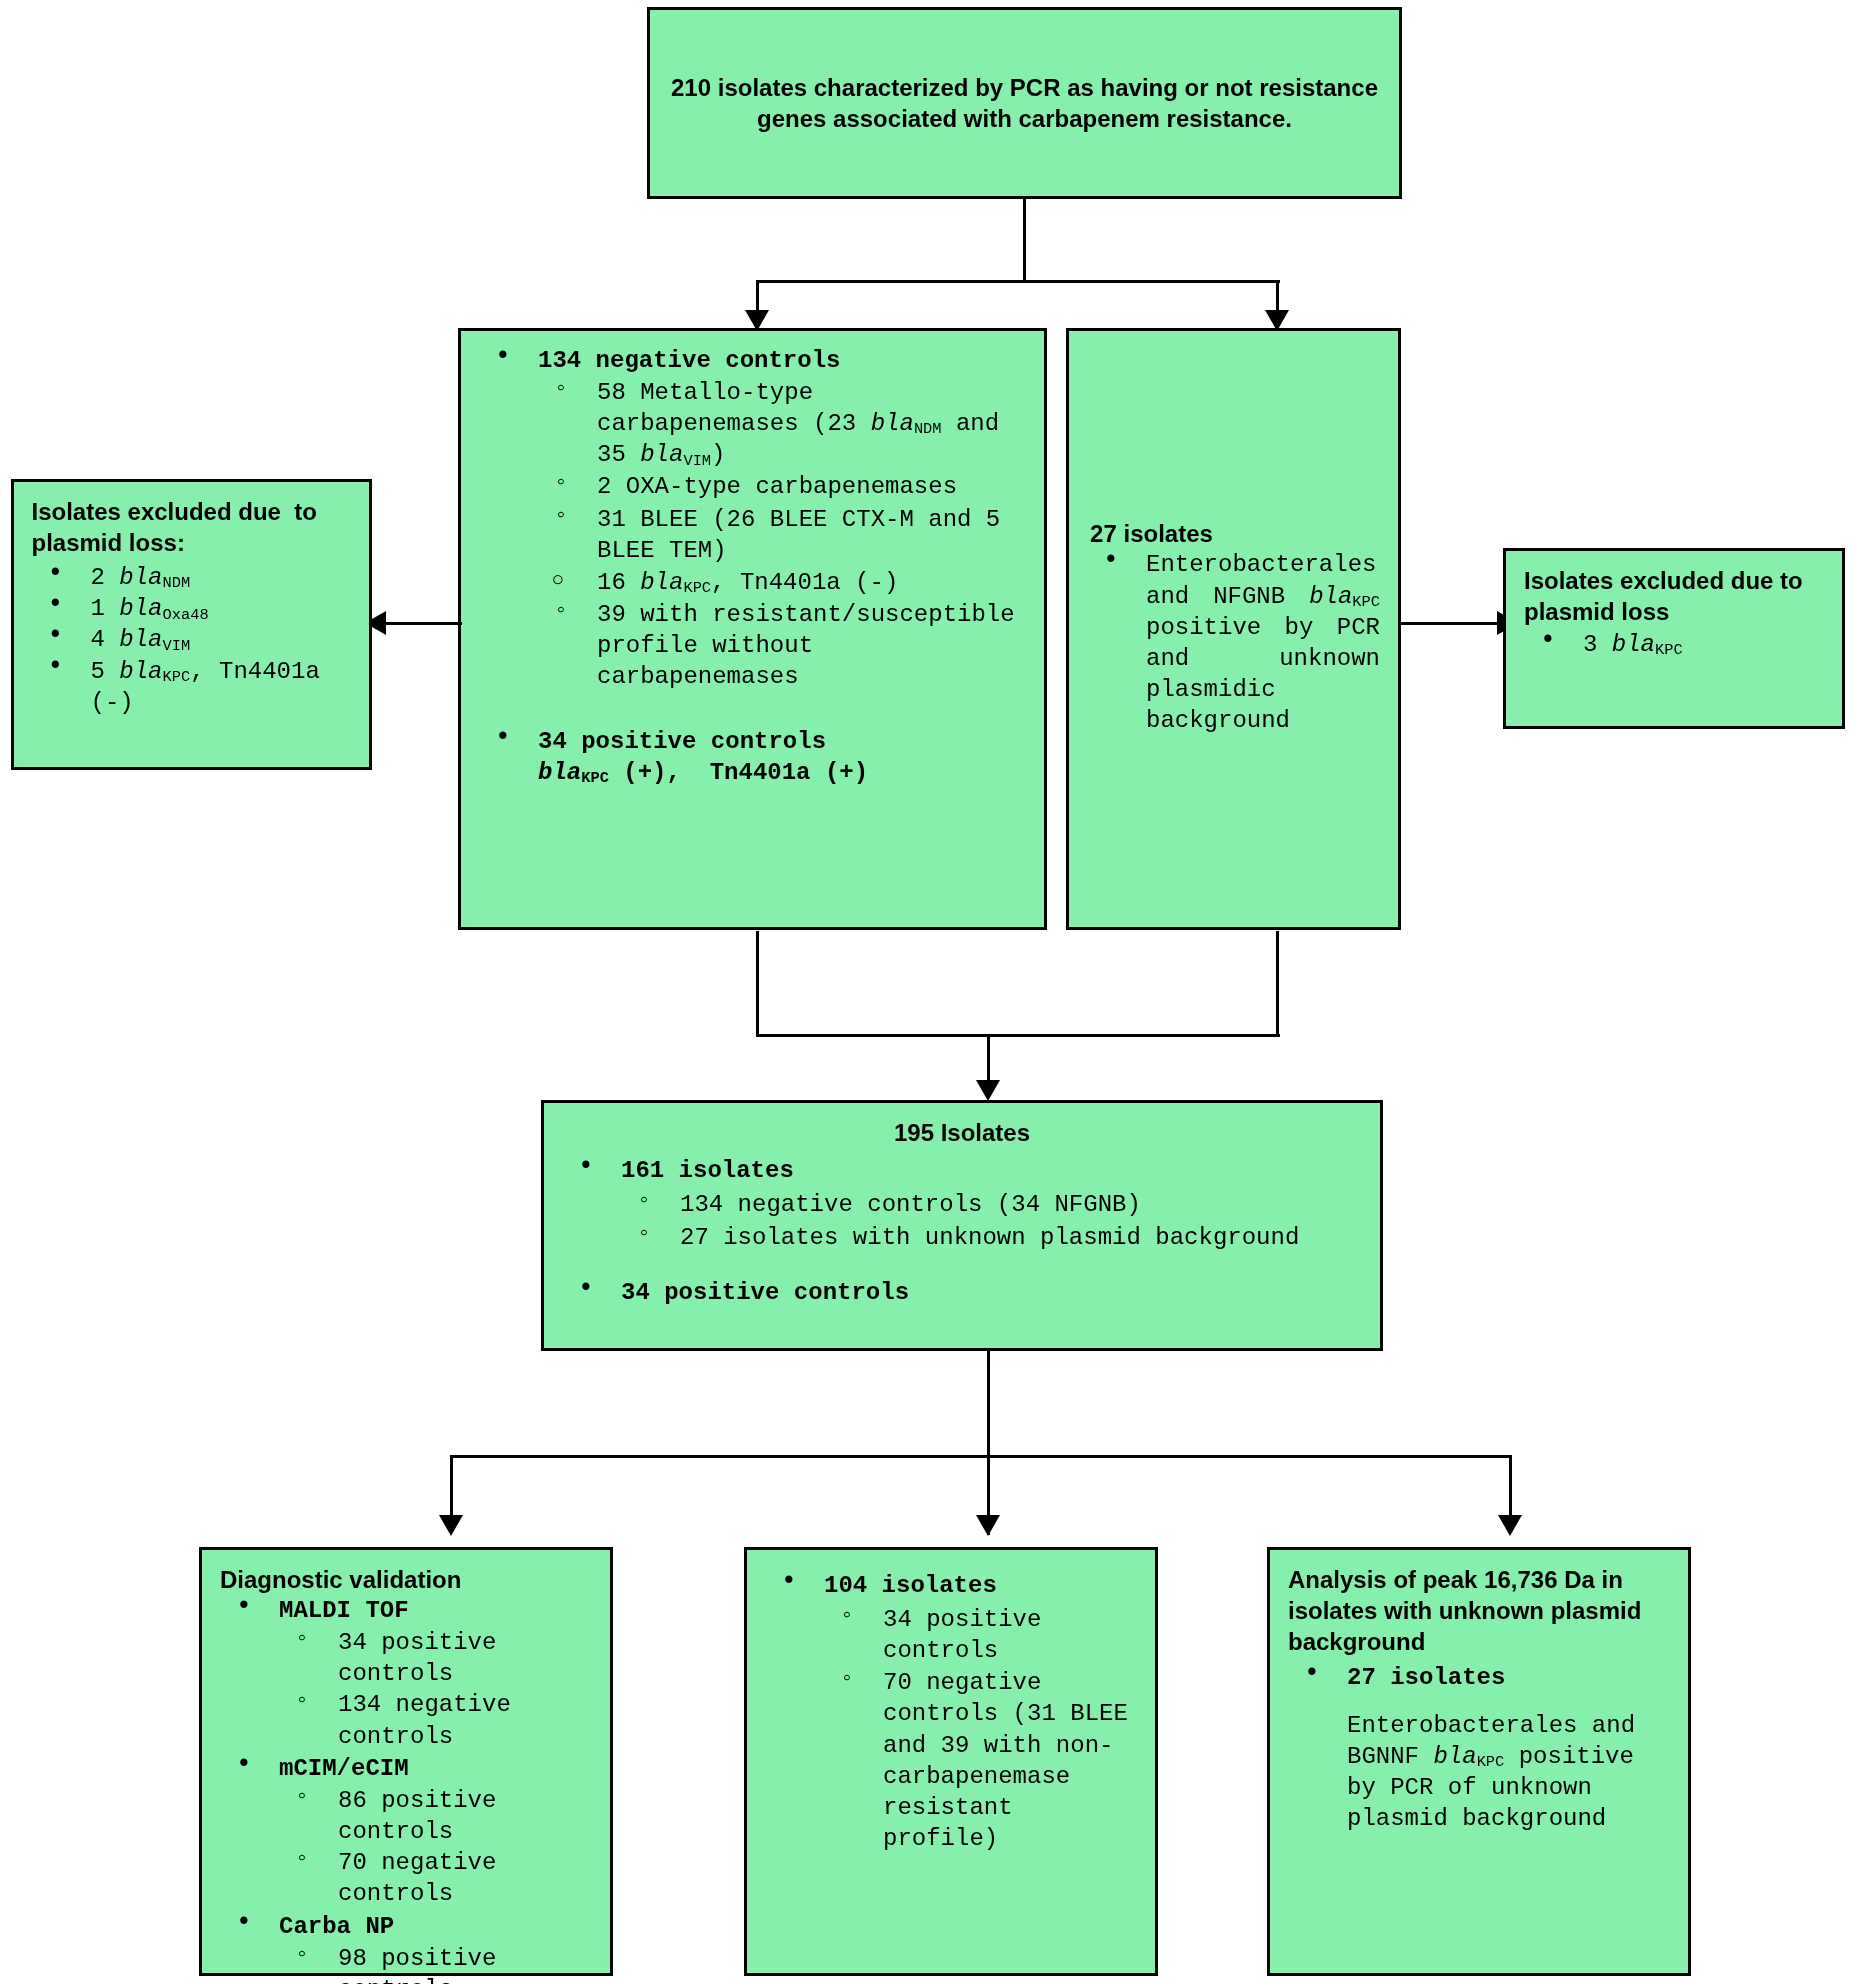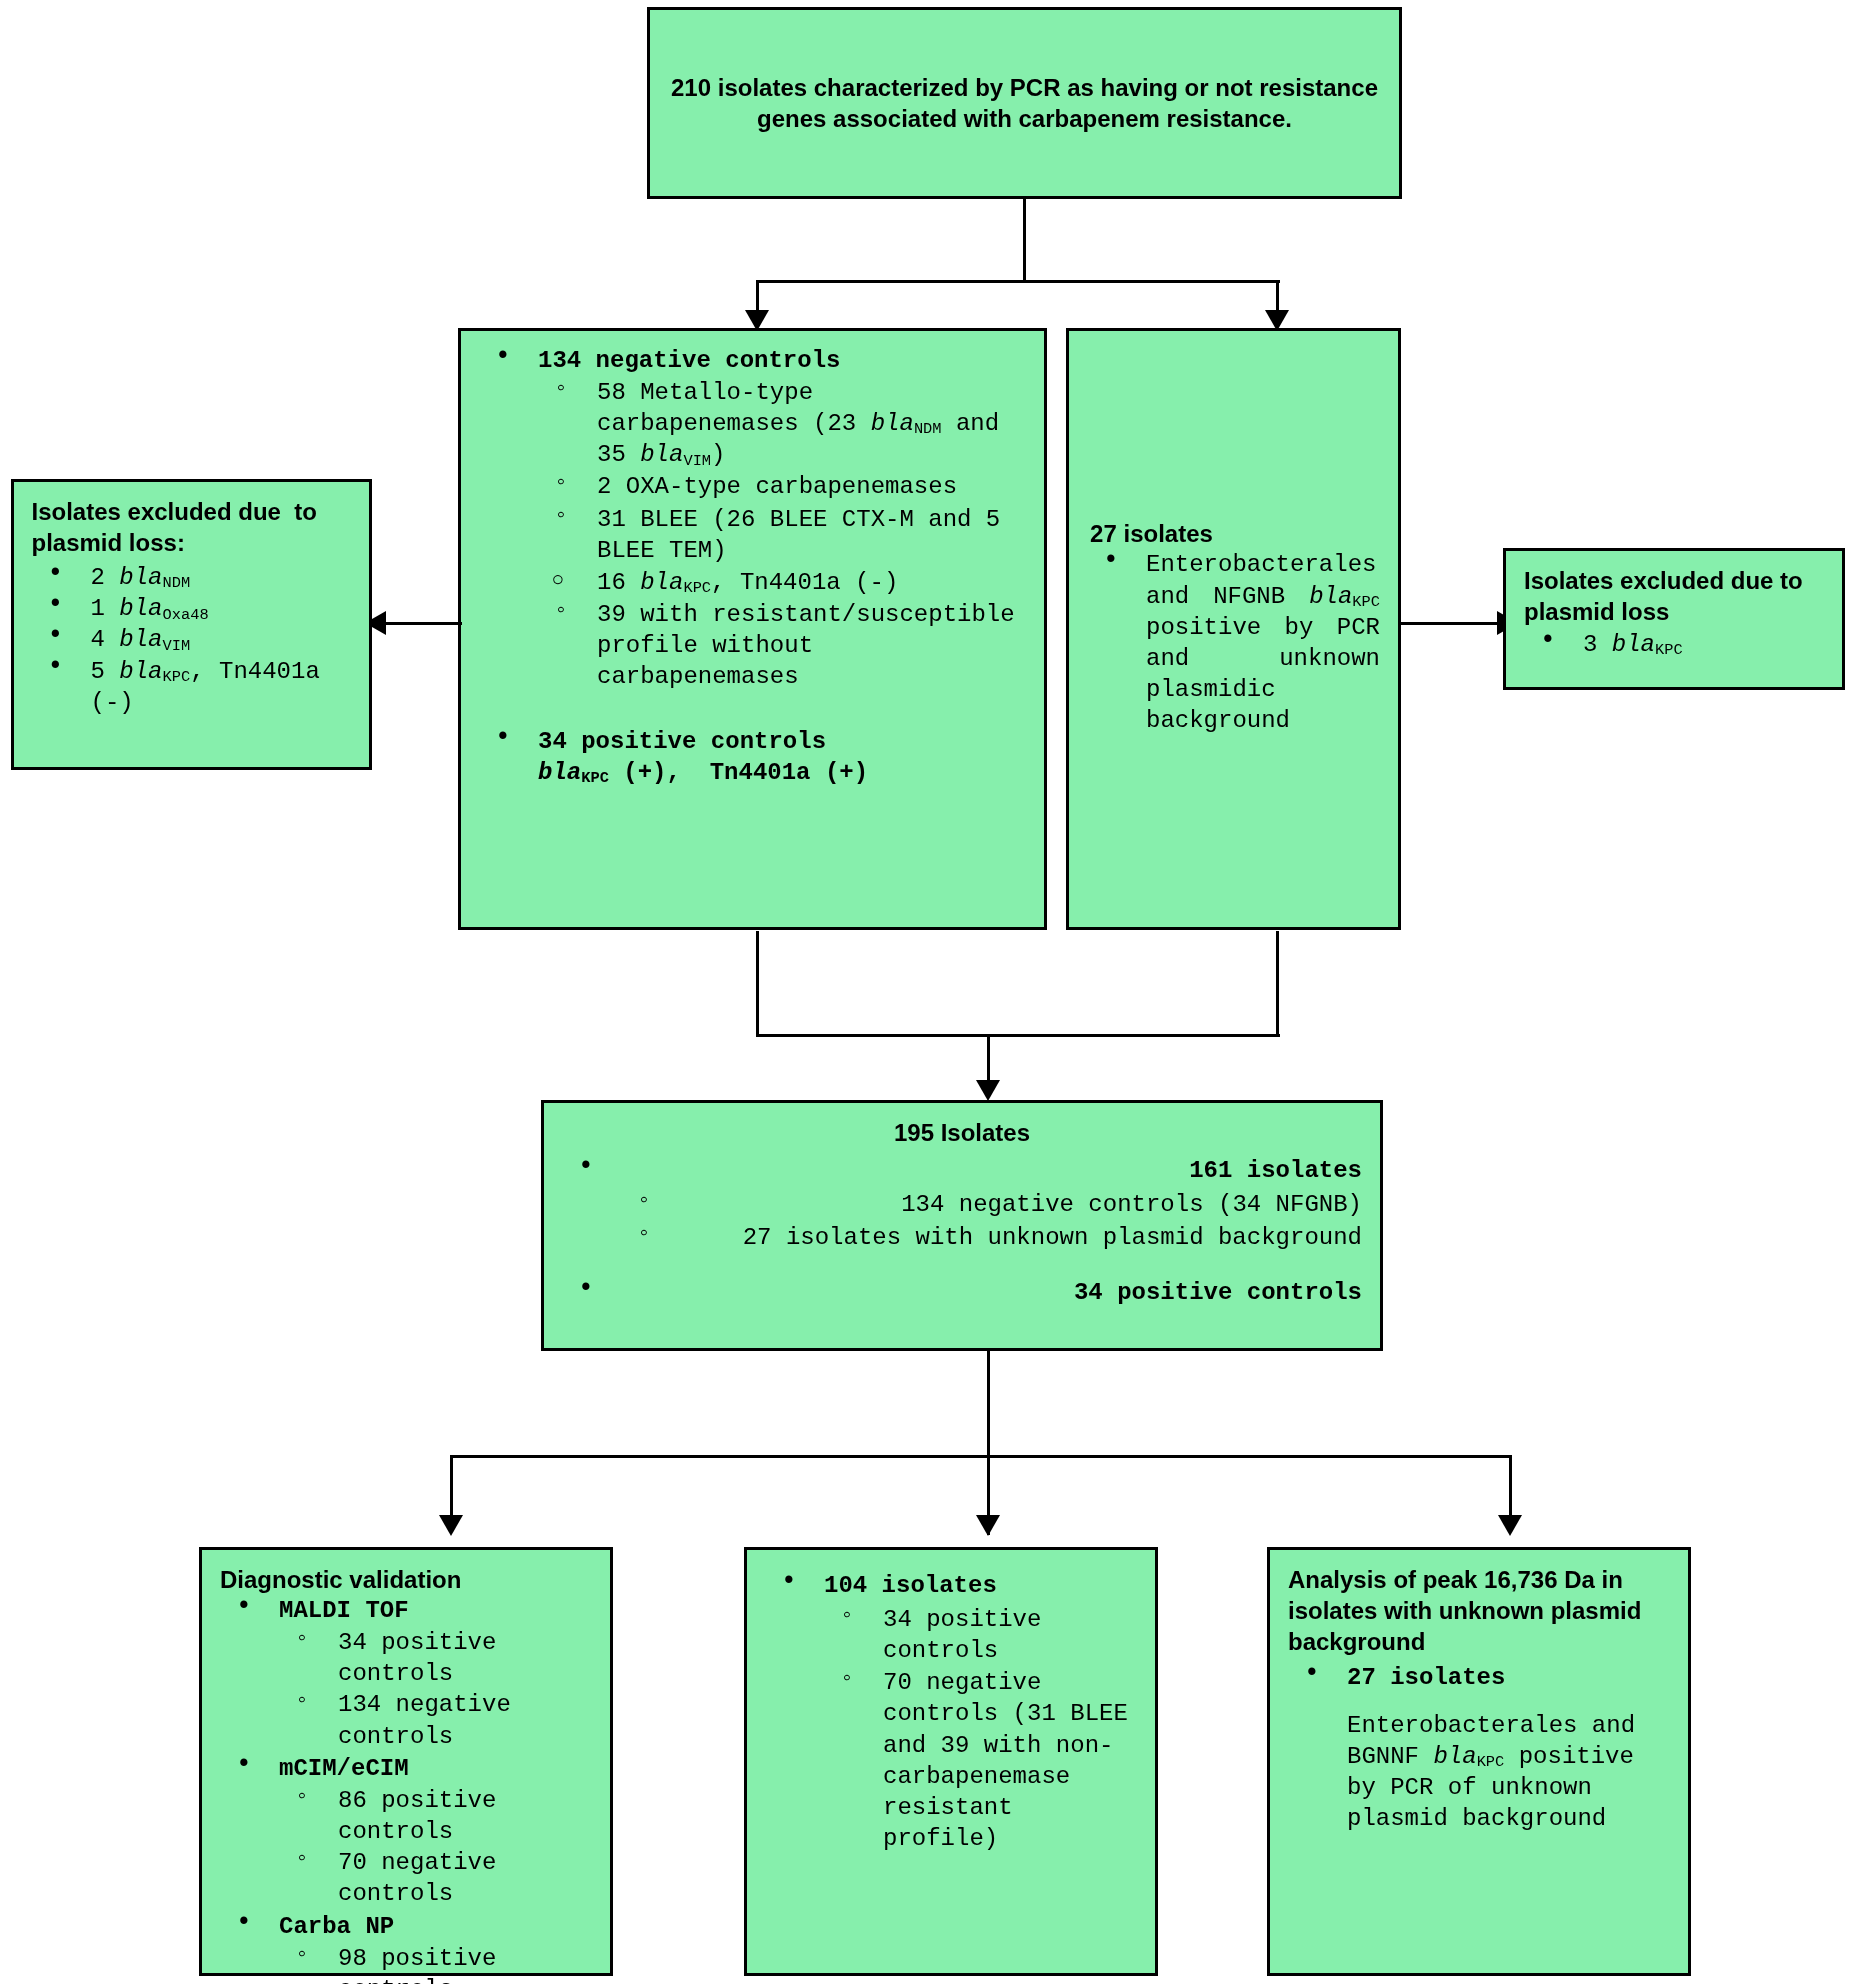--- a/index.html
+++ b/index.html
@@ -94,36 +94,36 @@
       <li><span class="t">2 <span style="font-style:italic">bla</span><sub>NDM</sub></span></li>
       <li><span class="t">1 <span style="font-style:italic">bla</span><sub>Oxa48</sub></span></li>
       <li><span class="t">4 <span style="font-style:italic">bla</span><sub>VIM</sub></span></li>
       <li><span class="t">5 <span style="font-style:italic">bla</span><sub>KPC</sub>, Tn4401a (-)</span></li>
     </ul>
   </div>
 
   <div class="ln" style="left:1401px;top:622px;width:97px;height:3.1px;"></div>
   <div class="arrow-r" style="left:1497px;top:611px;"></div>
 
-  <div class="box pad" style="left:1503px;top:548px;width:342px;height:142px;">
+  <div class="box pad" style="left:1503px;top:548px;width:342px;height:181px;">
     <div class="t b">Isolates excluded due to plasmid loss</div>
     <ul class="l1 tight" style="margin-top:2.1px;">
       <li><span class="t">3 <span style="font-style:italic">bla</span><sub>KPC</sub></span></li>
     </ul>
   </div>
 
   <div class="ln" style="left:756px;top:931px;width:3.1px;height:106px;"></div>
   <div class="ln" style="left:1276px;top:931px;width:3.1px;height:106px;"></div>
   <div class="ln" style="left:756px;top:1034px;width:524px;height:3.1px;"></div>
   <div class="ln" style="left:987px;top:1034px;width:3.1px;height:58px;"></div>
   <div class="arrow-d" style="left:976px;top:1080px;"></div>
 
   <div class="box pad" style="left:541px;top:1100px;width:842px;height:251px;">
     <div class="t b ctr">195 Isolates</div>
-    <ul class="l1" style="margin-top:7.3px;text-align:right;">
+    <ul class="l1" style="margin-top:7.3px;">
       <li>
         <span class="t b">161 isolates</span>
         <ul class="l2" style="margin-top:3.1px;">
           <li><span class="t">134 negative controls (34 NFGNB)</span></li>
           <li><span class="t">27 isolates with unknown plasmid background</span></li>
         </ul>
       </li>
       <li class="nob">
           <div style="height:18px;"></div>
         </li>

